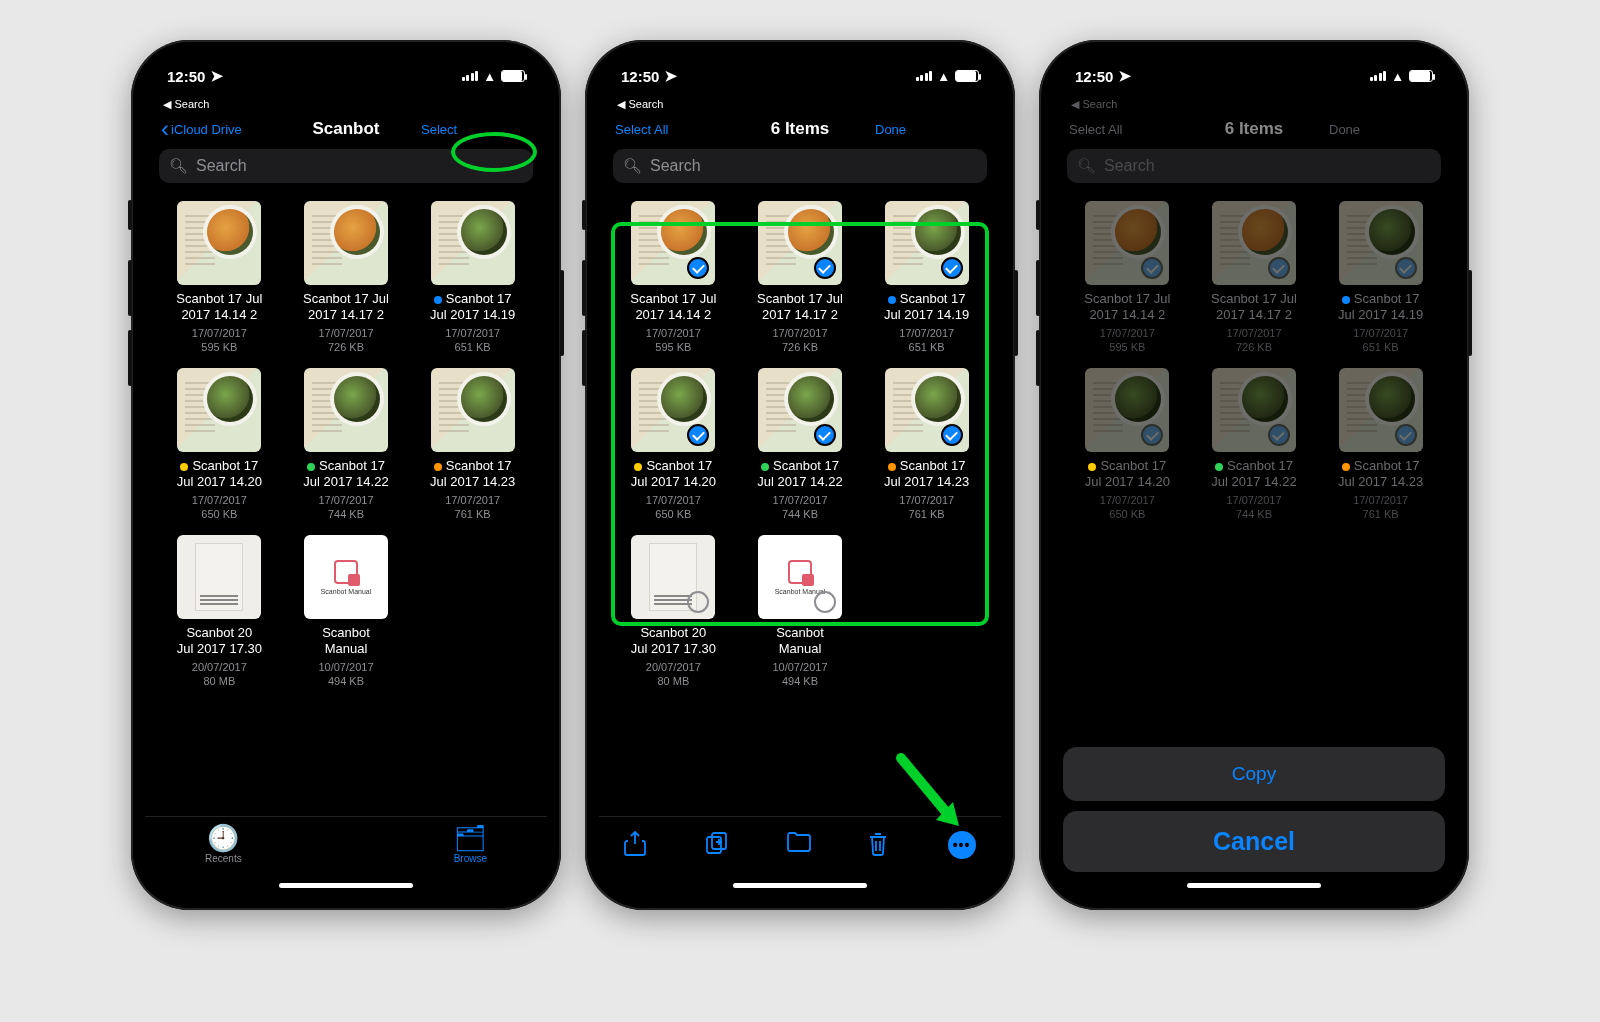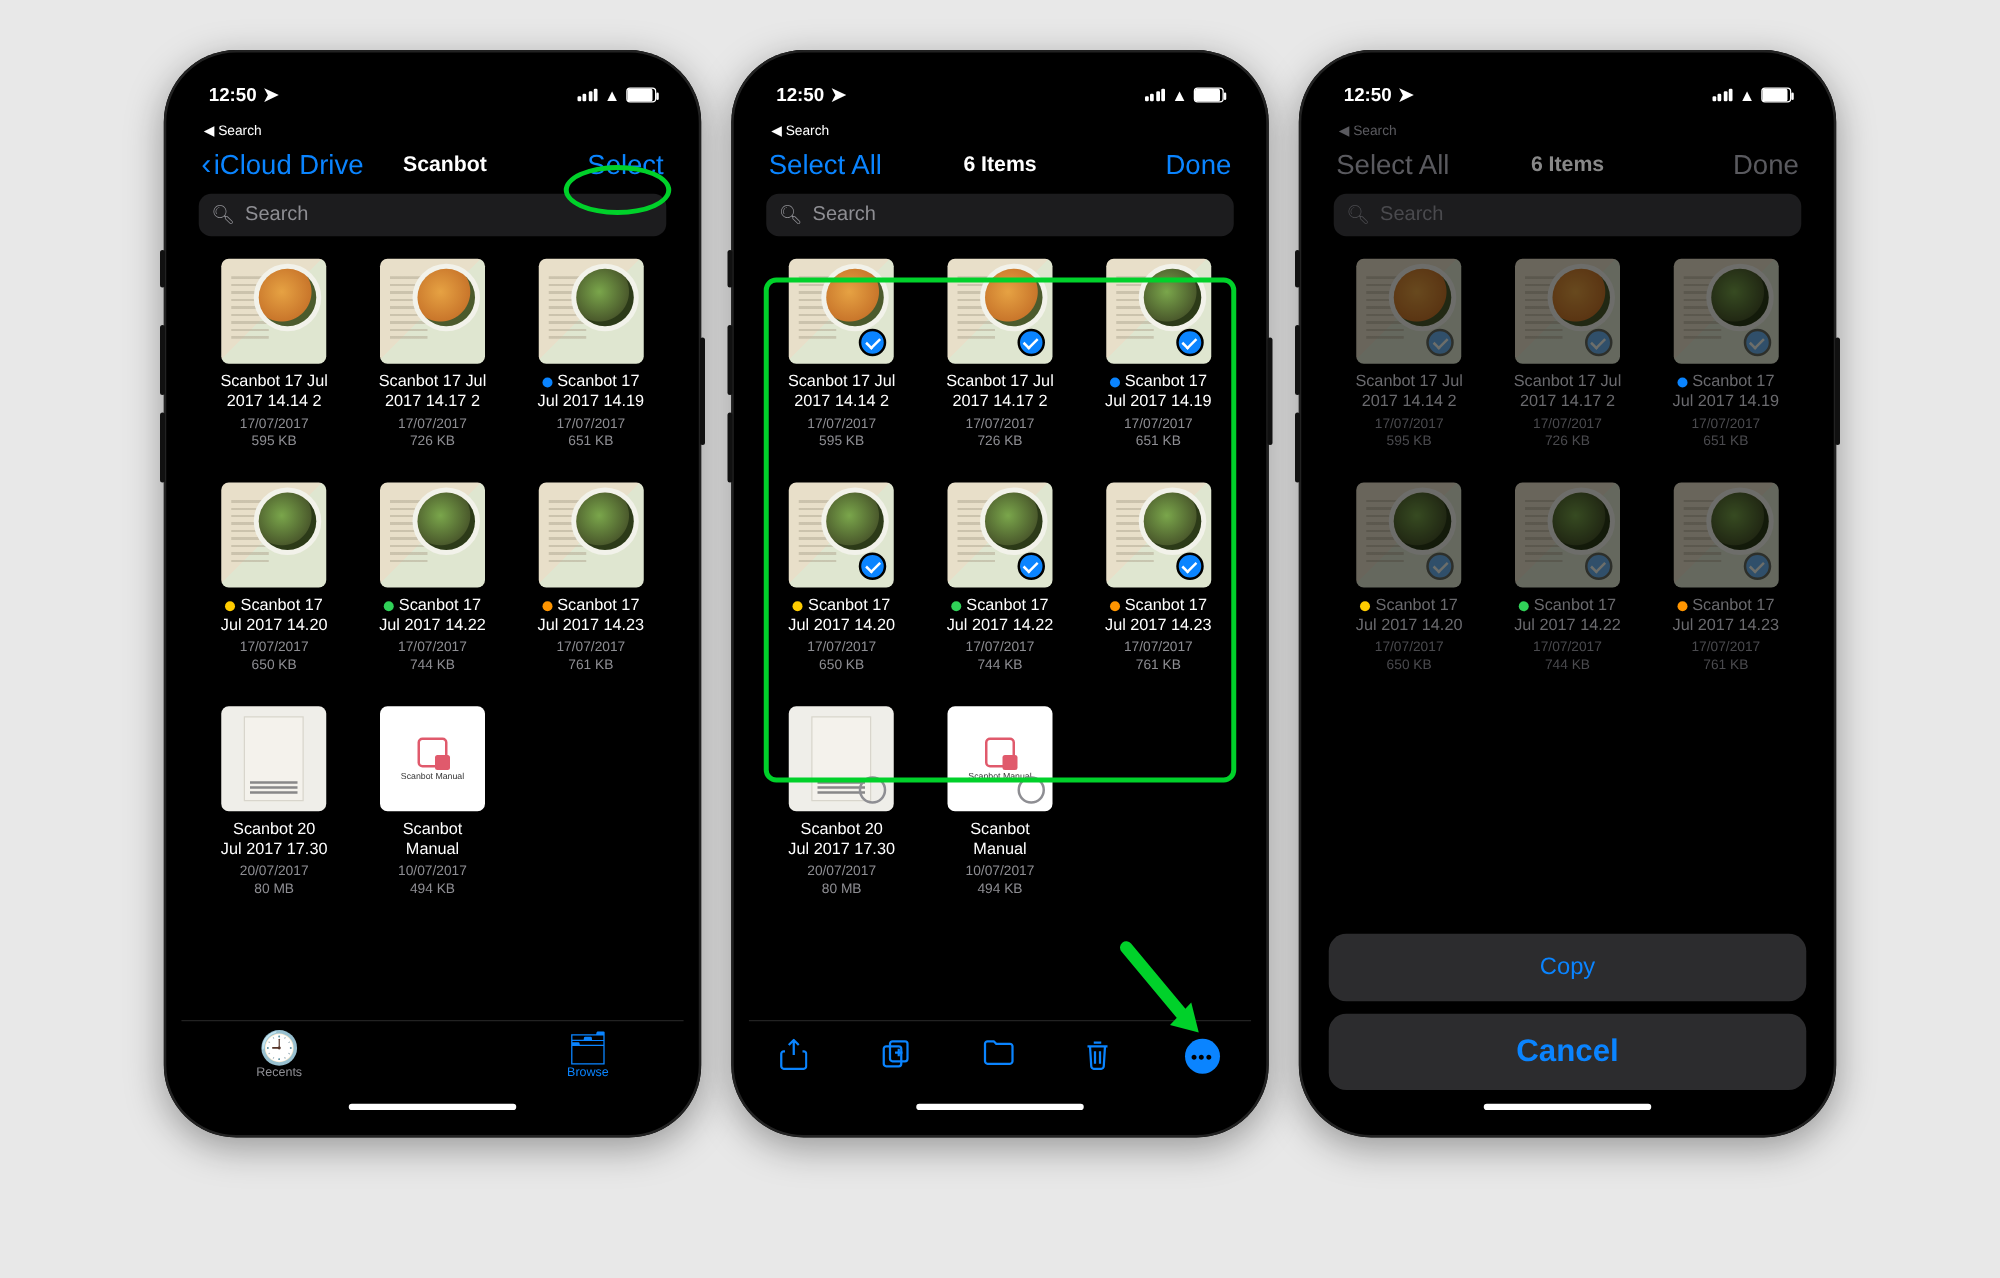--- a/index.html
+++ b/index.html
@@ -55,35 +55,35 @@
   .wifi { font-size:13px; }
   .battery { width:24px; height:12px; border:1px solid #fff; border-radius:3px; position:relative; }
   .battery::after { content:""; position:absolute; right:-3px; top:3px; width:2px; height:6px; background:#fff; border-radius:1px; }
   .battery i { display:block; background:#fff; height:100%; width:90%; border-radius:1.5px; }
   .back-search { color:#fff; font-size:11px; padding:0 14px 2px 18px; }
   .navbar {
     display:flex; justify-content:space-between; align-items:center;
     padding: 6px 16px 10px; color:#fff;
   }
   .nav-left, .nav-right { min-width:110px; display:flex; align-items:center; }
-  .nav-right { justify-content:flex-end; }
+  .nav-right { justify-content:flex-start; }
   .nav-title { font-weight:600; font-size:17px; }
-  .link { color:#0a84ff; font-size:22px; }
+  .link { color:#0a84ff; font-size:13px; }
   .link.dim { color:#5a5a5f; }
   .back-chevron { color:#0a84ff; font-size:24px; font-weight:300; margin-right:2px; line-height:0; }
   .searchbar {
     margin: 0 14px 10px; background:#1c1c1e; border-radius:10px;
     display:flex; align-items:center; padding:8px 10px; gap:8px;
   }
   .searchbar span.mag { color:#8e8e93; font-size:15px; }
   .searchbar span.ph { color:#8e8e93; font-size:16px; }
   .searchbar.dim span { color:#4a4a4e; }
   .grid {
     flex:1; overflow:hidden; padding: 8px 14px 0;
-    display:grid; grid-template-columns: repeat(3,1fr); gap:26px 6px;
+    display:grid; grid-template-columns: repeat(3,1fr); gap:14px 6px;
     align-content:start;
   }
   .file { text-align:center; position:relative; }
   .thumb {
     width:84px; height:84px; margin:0 auto 6px; border-radius:6px;
     background: linear-gradient(135deg,#e8dfc9 0 48%, #dfe6d0 48% 100%);
     position:relative; overflow:hidden;
   }
   .thumb.doc { background:#fff; }
   .thumb .food {

